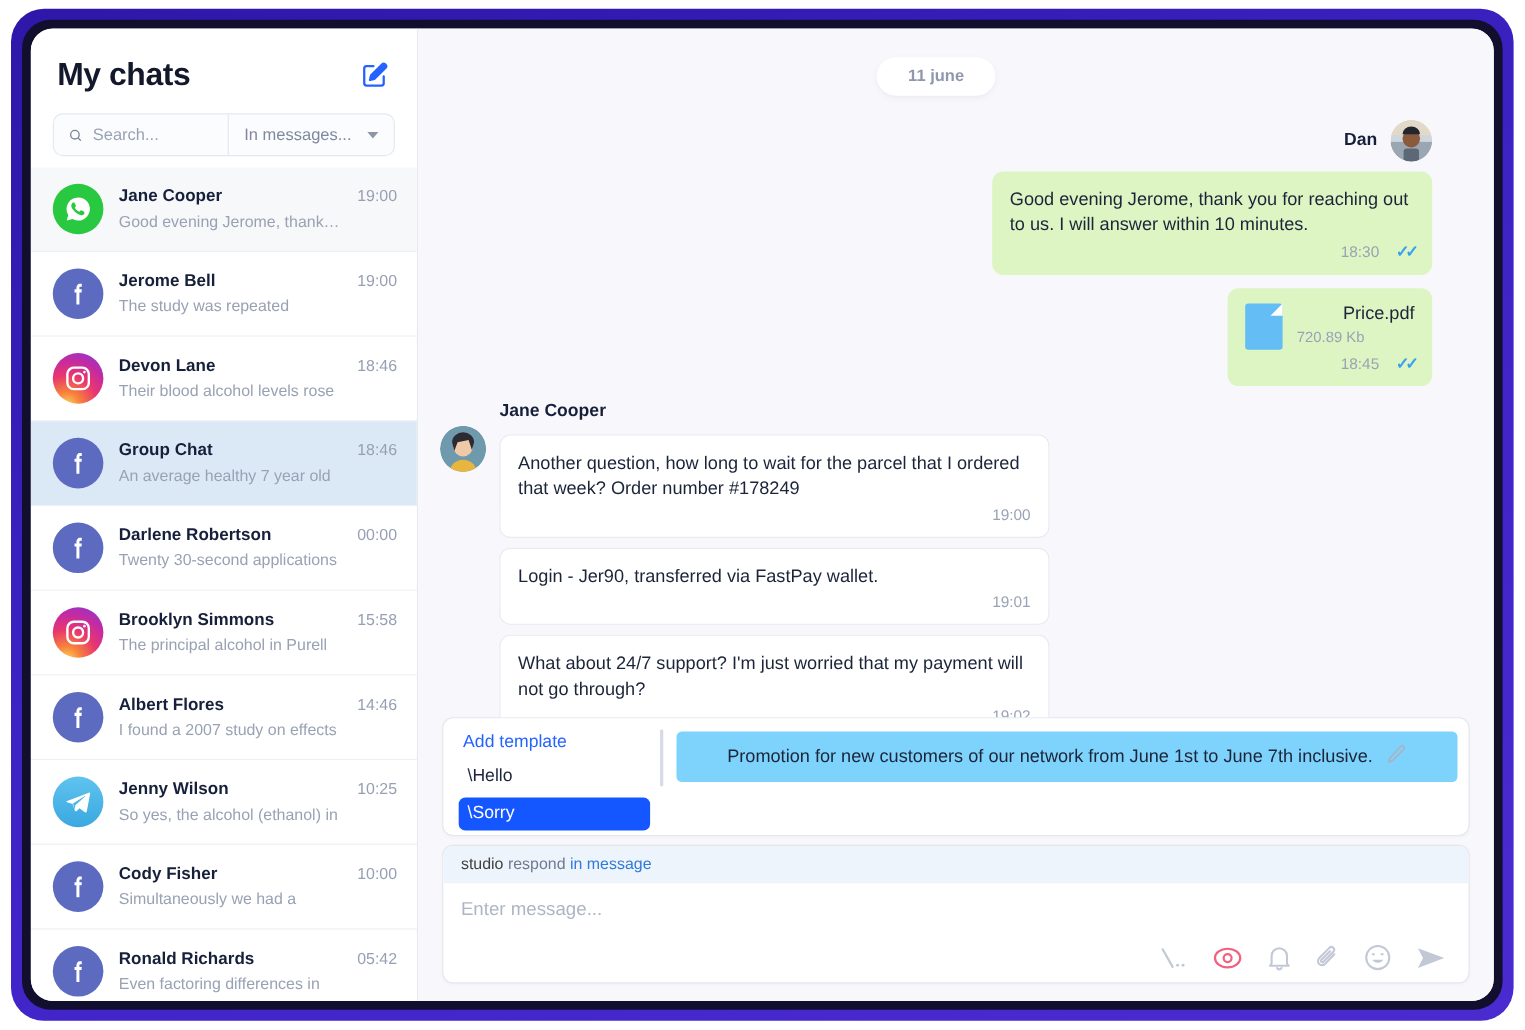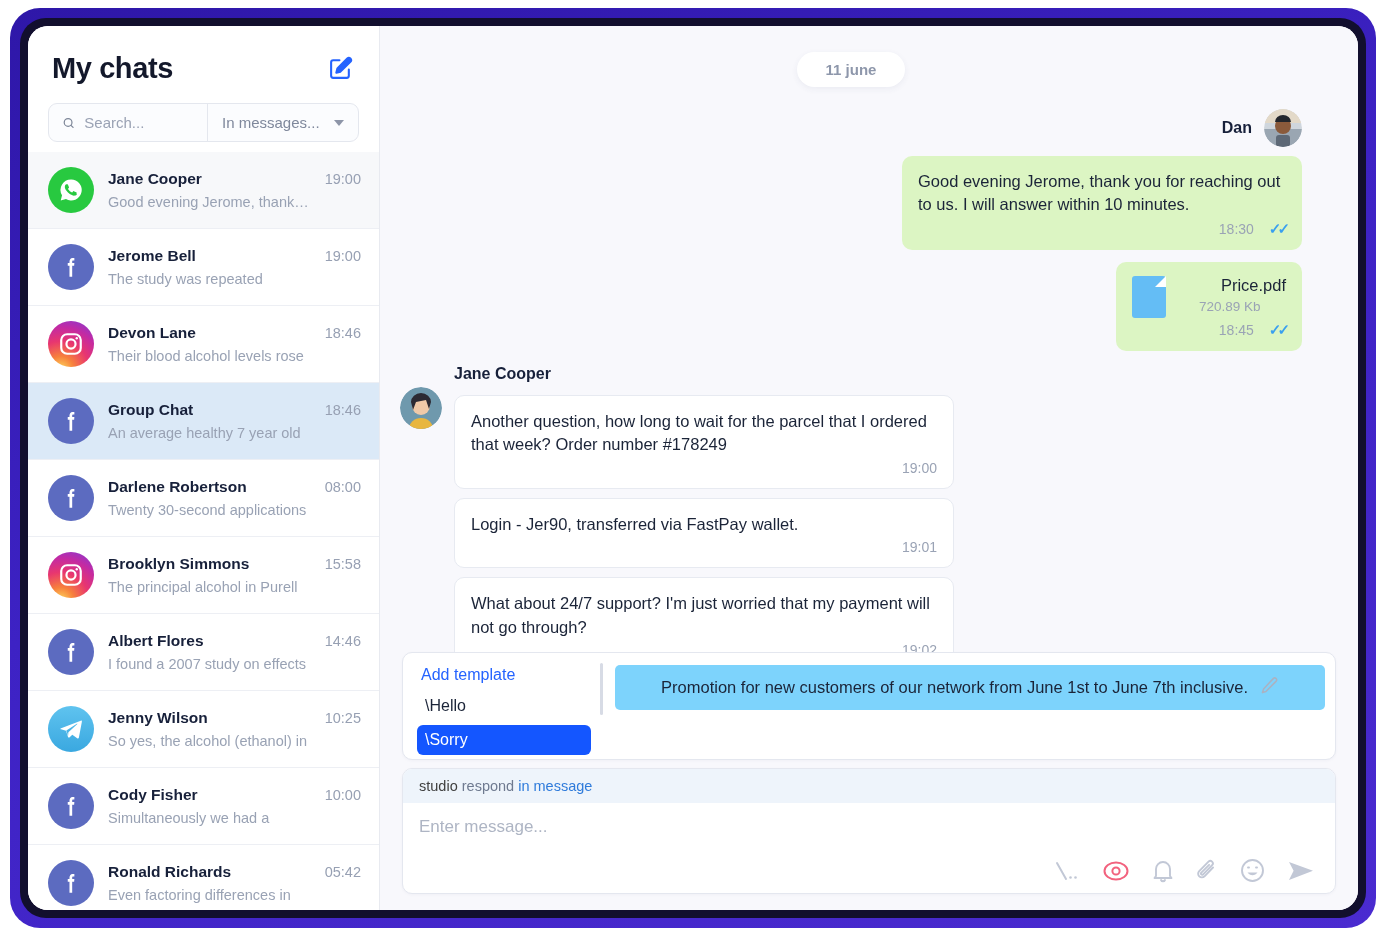--- a/index.html
+++ b/index.html
@@ -138,21 +138,21 @@
   .bubble .txt { font-size: 16.5px; line-height: 1.42; color: #1b2438; }
   .meta { display: flex; align-items: center; justify-content: flex-end; gap: 15px; margin-top: 3px; }
   .meta .time { font-size: 14px; color: #9aa3b5; }
   .ticks { color: #3aa0ef; font-size: 15px; letter-spacing: -4px; font-weight: bold; }
 
   .file-bubble { display: flex; align-items: flex-start; gap: 13px; }
   .file-ico { width: 34px; height: 42px; background: #64bdf5; border-radius: 3px; flex: 0 0 34px; position: relative; }
   .file-ico::after { content:""; position: absolute; right: 0; top: 0; border-width: 0 0 11px 11px;
                      border-style: solid; border-color: transparent transparent #ffffff transparent; }
   .file-name { font-size: 16.5px; color: #1b2438; margin-left: 42px; }
-  .file-size { font-size: 13.5px; color: #9aa3b5; margin-top: 4px; margin-left: 20px; }
+  .file-size { font-size: 13.5px; color: #9aa3b5; margin-top: 4px; }
 
   .in-group { margin-top: 14px; display: flex; gap: 12px; align-items: flex-start; }
   .in-col { display: flex; flex-direction: column; gap: 9px; }
   .in-name { font-size: 16px; font-weight: bold; color: #17203a; margin-bottom: 3px; }
 
   
   #composer { padding: 0 22px 16px 22px; }
   .tpl-panel {
     background: #fff; border: 1px solid #e4e7ef; border-radius: 10px;
     display: flex; height: 108px; overflow: hidden;
@@ -278,21 +278,21 @@
             </div>
             <div class="chat-item">
               <span class="avatar facebook">
                 <svg width="26" height="26" viewBox="0 0 24 24" fill="#ffffff">
                   <path d="M15.1 8.3h-2V6.9c0-.6.4-.8.7-.8h1.3V3.6h-2C12 3.6 10.6 5 10.6 7v1.3H9v2.6h1.6V21h2.5v-10.1h1.8l.2-2.6z"></path>
                 </svg>
               </span>
               <span class="chat-body">
                 <span class="chat-line1">
                   <span class="chat-name">Darlene Robertson</span>
-                  <span class="chat-time">08:00</span>
+                  <span class="chat-time">00:00</span>
                 </span>
                 <span class="chat-prev" style="display:block">Twenty 30-second applications</span>
               </span>
             </div>
             <div class="chat-item">
               <span class="avatar instagram">
                 <svg width="26" height="26" viewBox="0 0 24 24" fill="none" stroke="#ffffff" stroke-width="2">
                   <rect x="3" y="3" width="18" height="18" rx="5.4"></rect>
                   <circle cx="12" cy="12" r="4.2"></circle>
                   <circle cx="17.3" cy="6.7" r="1.1" fill="#ffffff" stroke="none"></circle>

